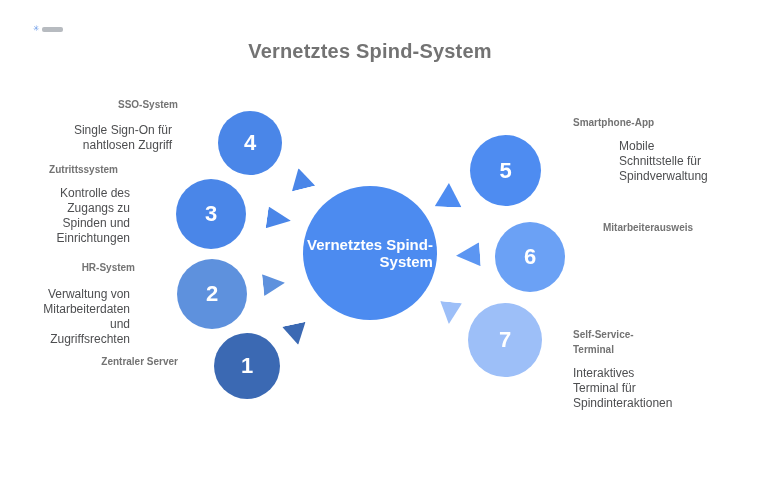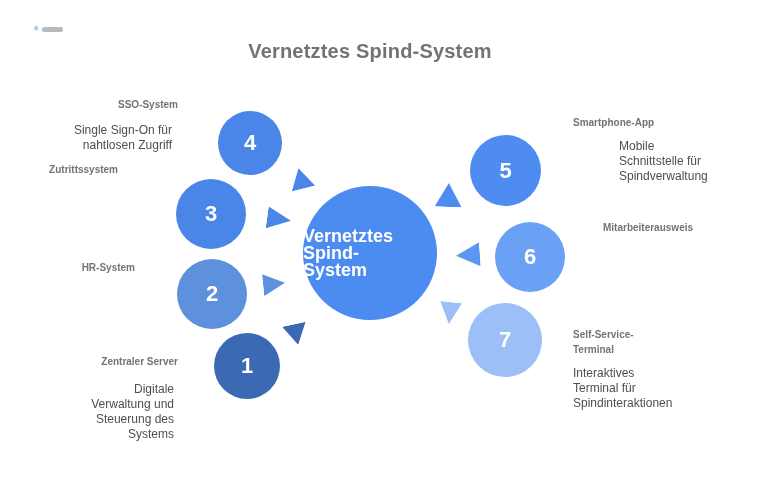--- a/index.html
+++ b/index.html
@@ -33,21 +33,21 @@
     line-height:15px;white-space:pre-line;
   }
   .alignR{text-align:right;}
   .circle{
     position:absolute;border-radius:50%;
     display:flex;align-items:center;justify-content:center;
     color:#ffffff;font-weight:bold;
   }
   .num{font-size:22px;}
   .center-label{
-    font-size:18px;line-height:17px;text-align:left;white-space:pre-line;
+    font-size:15px;line-height:17px;text-align:right;white-space:pre-line;
   }
   .tri{position:absolute;}
   .tri-up{clip-path:polygon(50% 0,100% 100%,0 100%);}
   .tri-down{clip-path:polygon(0 0,100% 0,50% 100%);}
   .tri-right{clip-path:polygon(0 0,100% 50%,0 100%);}
   .tri-left{clip-path:polygon(100% 0,0 50%,100% 100%);}
 
   
   .c-center{background:#4c8bf0;}
   .c1{background:#3b69b3;}
@@ -68,28 +68,32 @@
     <span class="bar"></span>
   </div>
 
   <div class="page-title">Vernetztes Spind-System</div>
 
   <div class="lbl-title alignR" style="top:97px;right:591px;">SSO-System</div>
   <div class="lbl-desc  alignR" style="top:123px;right:597px;">Single Sign-On für
 nahtlosen Zugriff</div>
 
   <div class="lbl-title alignR" style="top:162px;right:651px;">Zutrittssystem</div>
+  <div class="lbl-desc  alignR" style="top:186px;right:639px;">Kontrolle des
+Zugangs zu
+Spinden und
+Einrichtungen</div>
 
   <div class="lbl-title alignR" style="top:260px;right:634px;padding-left:9px;">HR-System</div>
+  <div class="lbl-desc  alignR" style="top:287px;right:639px;">Verwaltung von
+Mitarbeiterdaten
+und
+Zugriffsrechten</div>
 
   <div class="lbl-title alignR" style="top:354px;right:591px;">Zentraler Server</div>
-  <div class="lbl-desc  alignR" style="top:382px;right:595px;">Digitale
-Verwaltung und
-Steuerung des
-Systems</div>
 
   <div class="lbl-title" style="top:115px;left:573px;">Smartphone-App</div>
   <div class="lbl-desc" style="top:139px;left:573px;margin-left:46px;">Mobile
 Schnittstelle für
 Spindverwaltung</div>
 
   <div class="lbl-title" style="top:220px;left:603px;">Mitarbeiterausweis</div>
 
   <div class="lbl-title" style="top:327px;left:573px;">Self-Service-
 Terminal</div>

